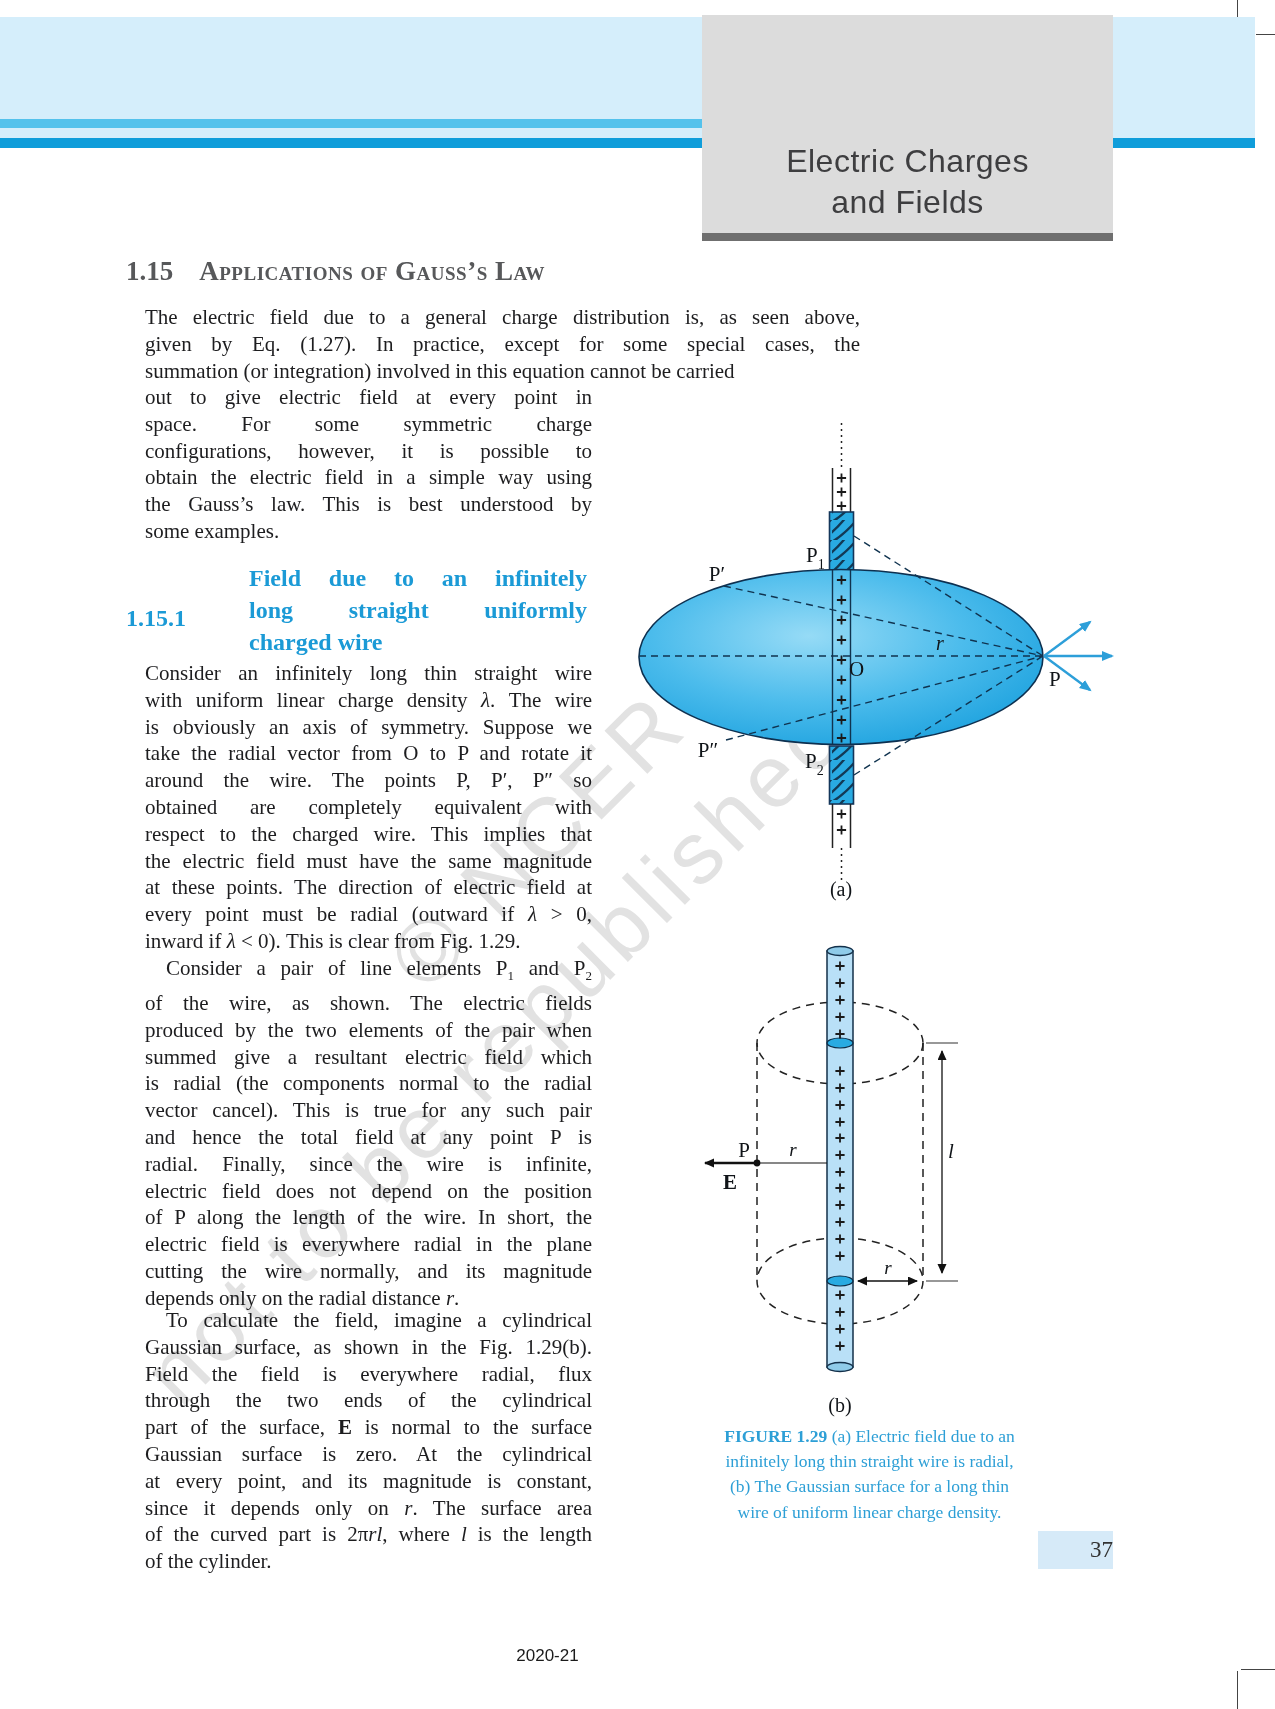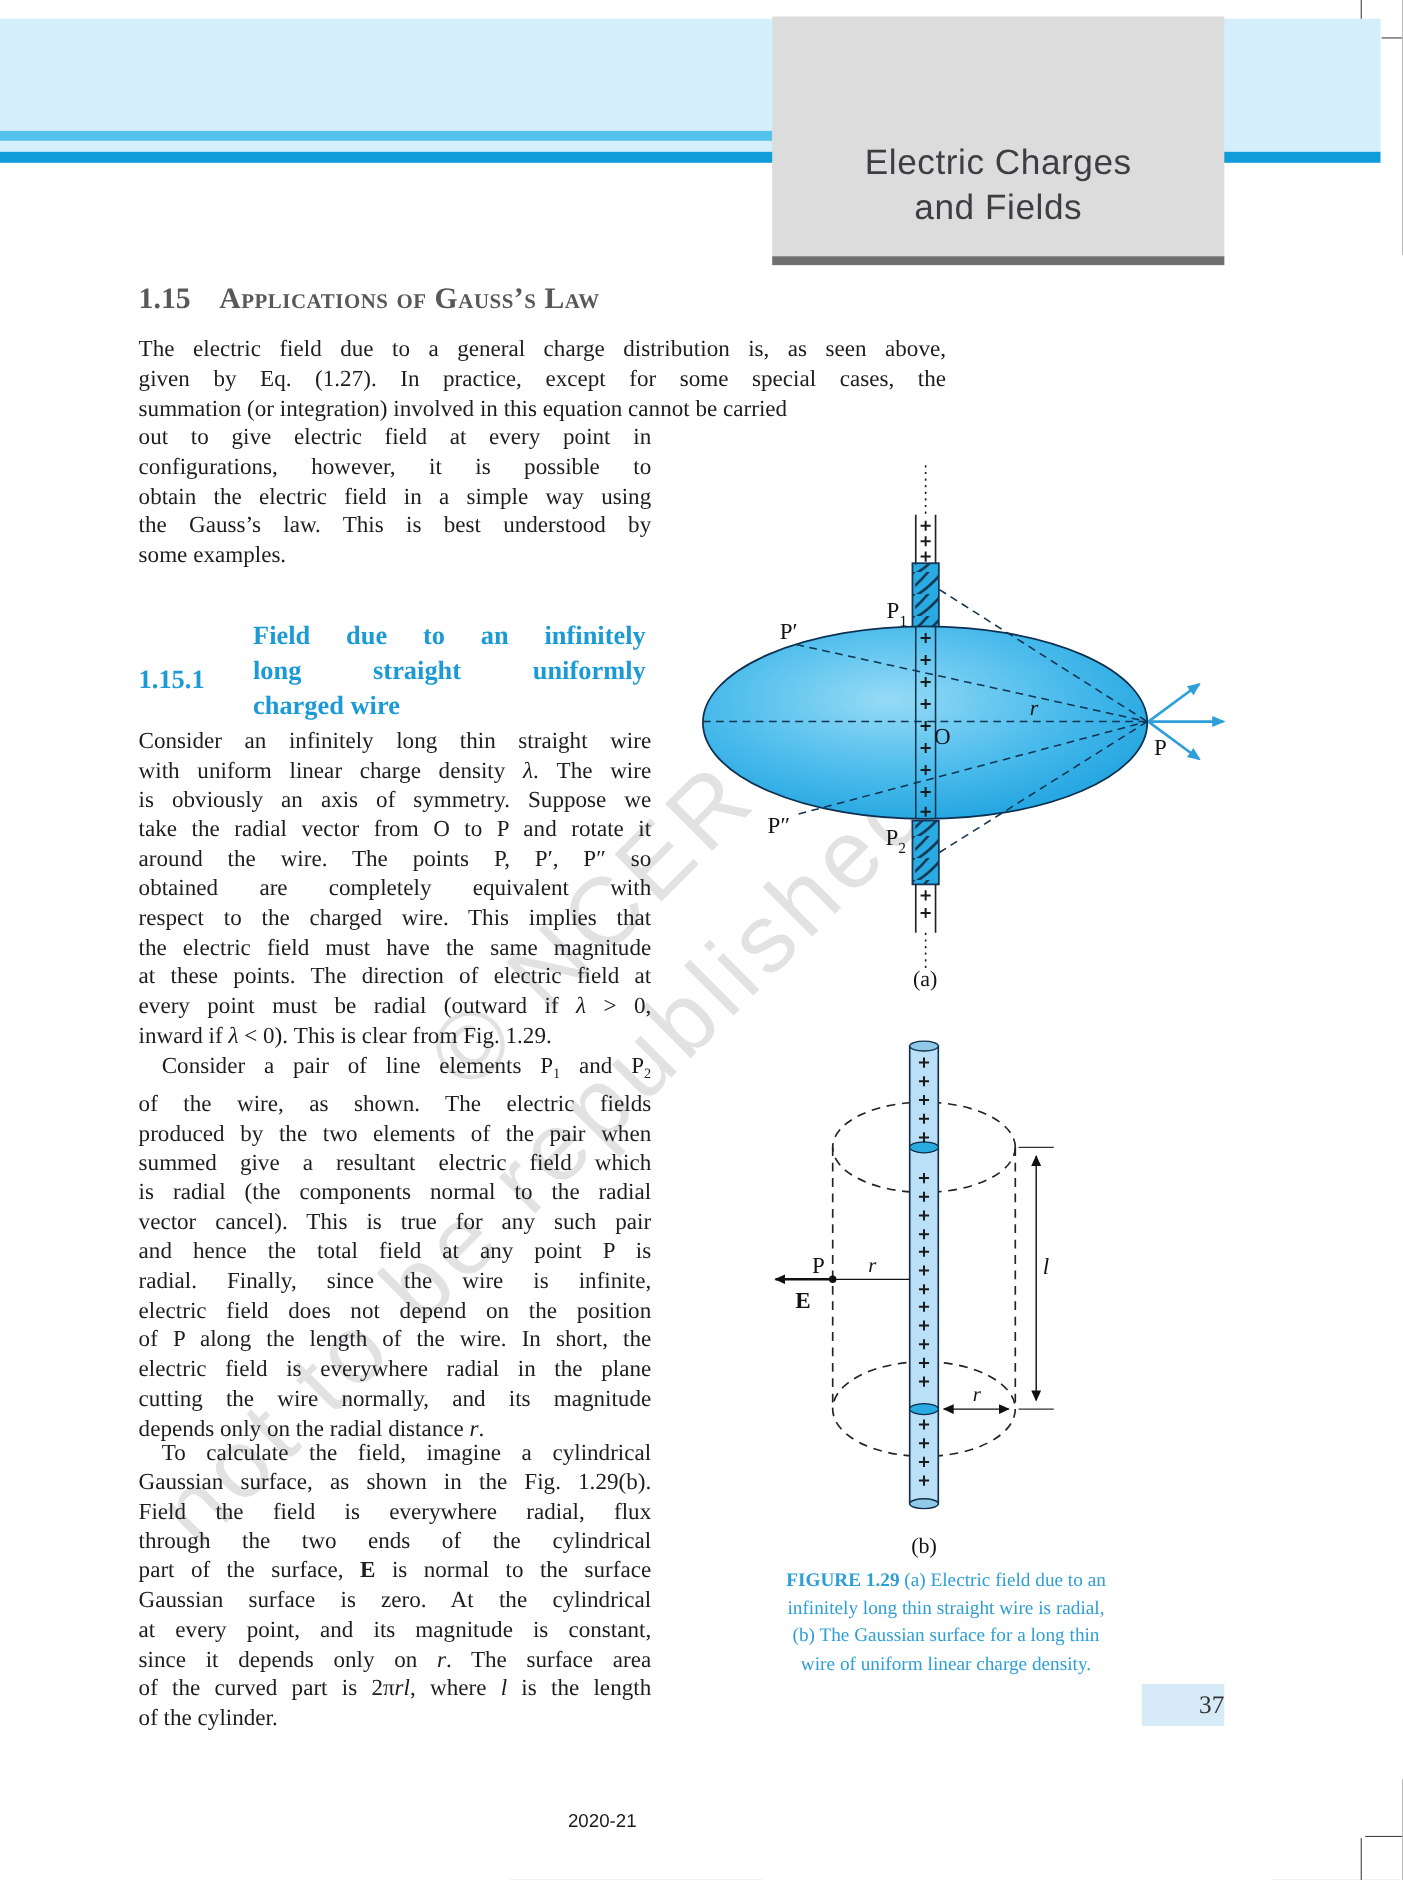--- a/index.html
+++ b/index.html
@@ -4,40 +4,40 @@
 <style>
   html,body{margin:0;padding:0;background:#888;}
   .page{position:relative;width:1275px;height:1709px;background:#ffffff;margin:0 auto;
         font-family:"Liberation Serif","DejaVu Serif",serif;overflow:hidden;}
   .abs{position:absolute;}
   
   .band-light{left:0;top:17px;width:1255px;height:121px;background:var(--c-band_light);z-index:1;}
   .band-mid{left:0;top:119px;width:702px;height:9px;background:var(--c-band_mid);z-index:1;}
   .band-dark{left:0;top:138px;width:1255px;height:10px;background:var(--c-band_dark);z-index:1;}
   .chapter-box{left:702px;top:15px;width:411px;height:226px;background:var(--c-chapter_box);z-index:2;
-      display:flex;flex-direction:column;justify-content:flex-end;align-items:center;padding-bottom:32px;box-sizing:border-box;}
+      display:flex;flex-direction:column;justify-content:flex-end;align-items:center;padding-bottom:18px;box-sizing:border-box;}
   .chapter-title{font-family:"Liberation Sans",sans-serif;font-size:32px;line-height:41px;
       color:var(--c-chapter_text);text-align:center;letter-spacing:0.5px;}
   .chapter-bar{left:702px;top:233px;width:411px;height:8px;background:var(--c-chapter_bar);z-index:2;}
   
   .crop{background:#444;z-index:1;}
   
   .wm{z-index:0;font-family:"Liberation Sans",sans-serif;font-size:88px;letter-spacing:6px;
       color:var(--c-watermark);white-space:nowrap;transform:rotate(-45deg);transform-origin:left bottom;line-height:105px;}
   
   .sec-head{left:126px;top:256px;z-index:3;color:var(--c-heading_gray);font-weight:bold;font-size:27px;}
   .sec-num{margin-right:26px;}
   .sec-title{font-variant:small-caps;letter-spacing:0.5px;}
   .subsec{left:126px;top:562px;width:466px;z-index:3;display:flex;color:var(--c-accent_blue);
       font-weight:bold;font-size:24px;line-height:32px;}
   .subsec-num{width:104px;flex:none;margin-top:40px;}
   .subsec-lines{width:357px;}
   
   .para{z-index:3;color:var(--c-body_text);font-size:21px;line-height:26.8px;}
-  .tl{text-align:justify;text-align-last:justify;}
+  .tl{text-align:justify;text-align-last:justify;margin-left:19px;}
   .tl.last{text-align-last:left;}
   .tl sub{font-size:13px;}
   .p1w{left:126px;top:304px;width:734px;}
   .p1n{left:126px;top:384px;width:466px;}
   .p2{left:126px;top:660px;width:466px;}
   .p3{left:126px;top:955px;width:466px;}
   .p4{left:126px;top:1307px;width:466px;}
   
   .figa{left:555px;top:383px;z-index:2;}
   .figb{left:640px;top:933px;z-index:2;}
@@ -81,20 +81,21 @@
     <span class="sec-num">1.15</span><span class="sec-title">Applications of Gauss’s Law</span>
   </div>
 
   <div class="abs para p1w">
       <div class="tl">The electric field due to a general charge distribution is, as seen above,</div>
       <div class="tl">given by Eq. (1.27). In practice, except for some special cases, the</div>
       <div class="tl last">summation (or integration) involved in this equation cannot be carried</div>
     </div>
   <div class="abs para p1n">
       <div class="tl">out to give electric field at every point in</div>
+      <div class="tl">space. For some symmetric charge</div>
       <div class="tl">configurations, however, it is possible to</div>
       <div class="tl">obtain the electric field in a simple way using</div>
       <div class="tl">the Gauss’s law. This is best understood by</div>
       <div class="tl last">some examples.</div>
     </div>
 
   <div class="abs subsec">
     <div class="subsec-num">1.15.1</div>
     <div class="subsec-lines">
         <div class="tl">Field due to an infinitely</div>

